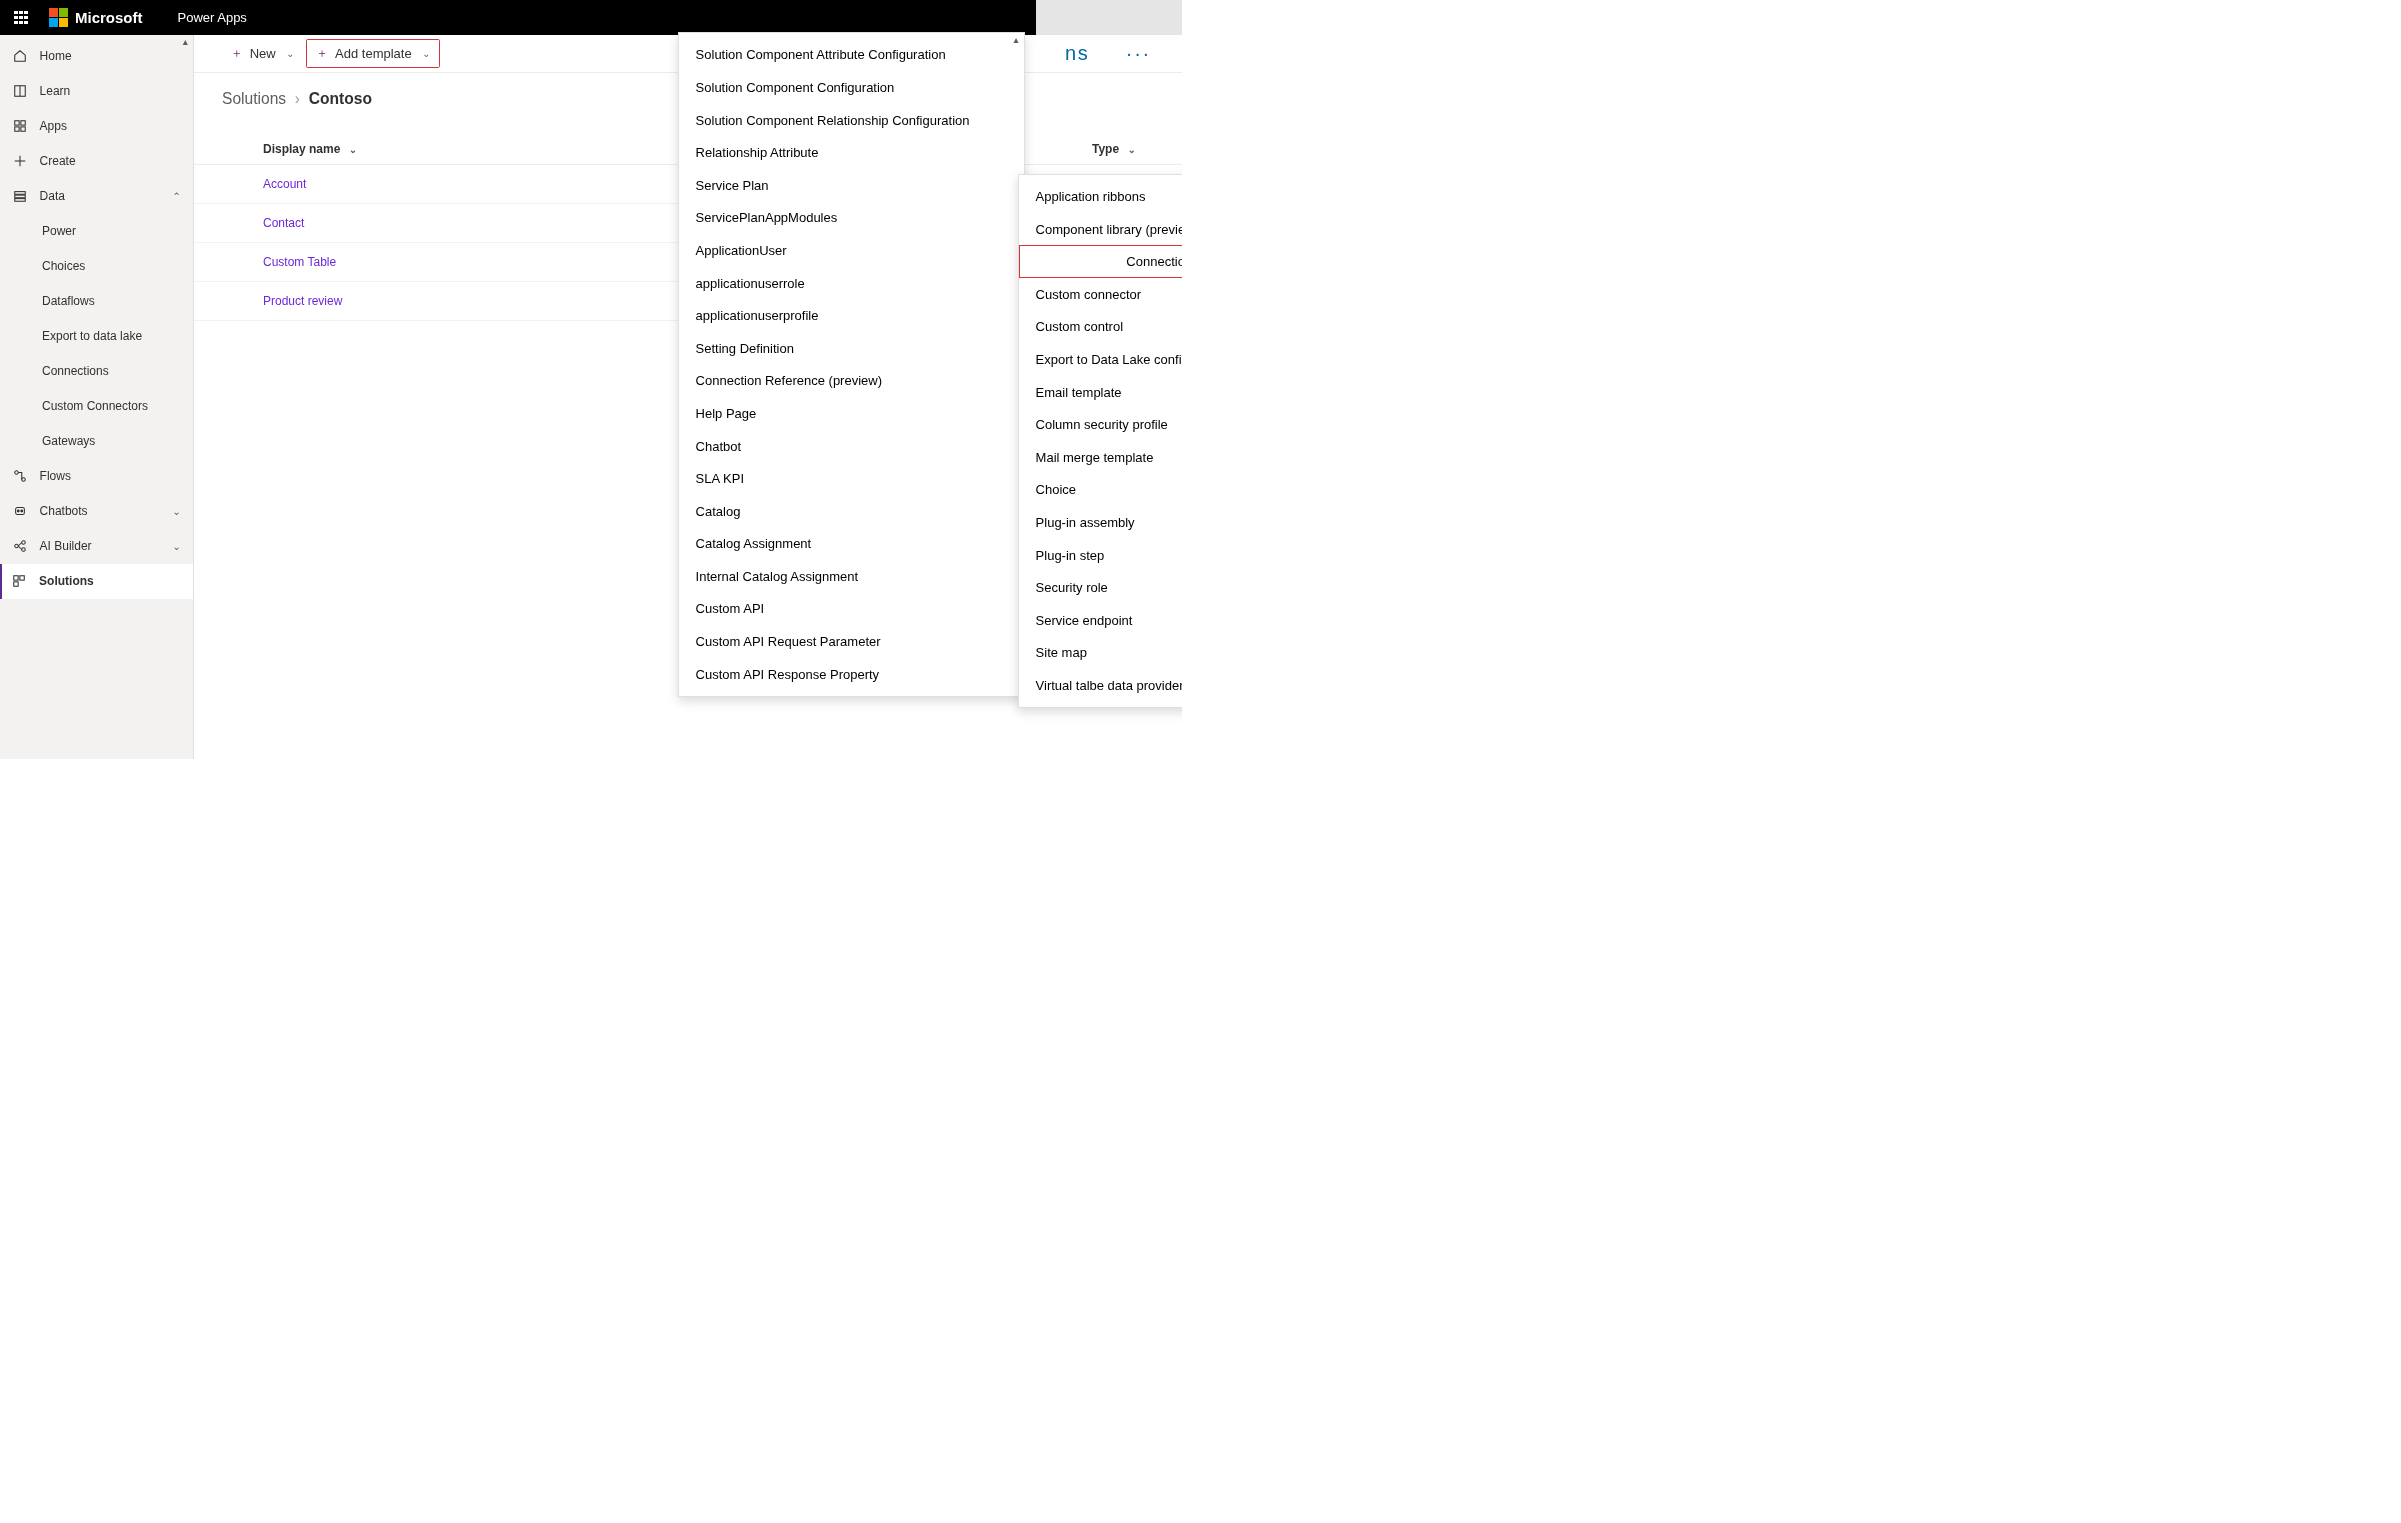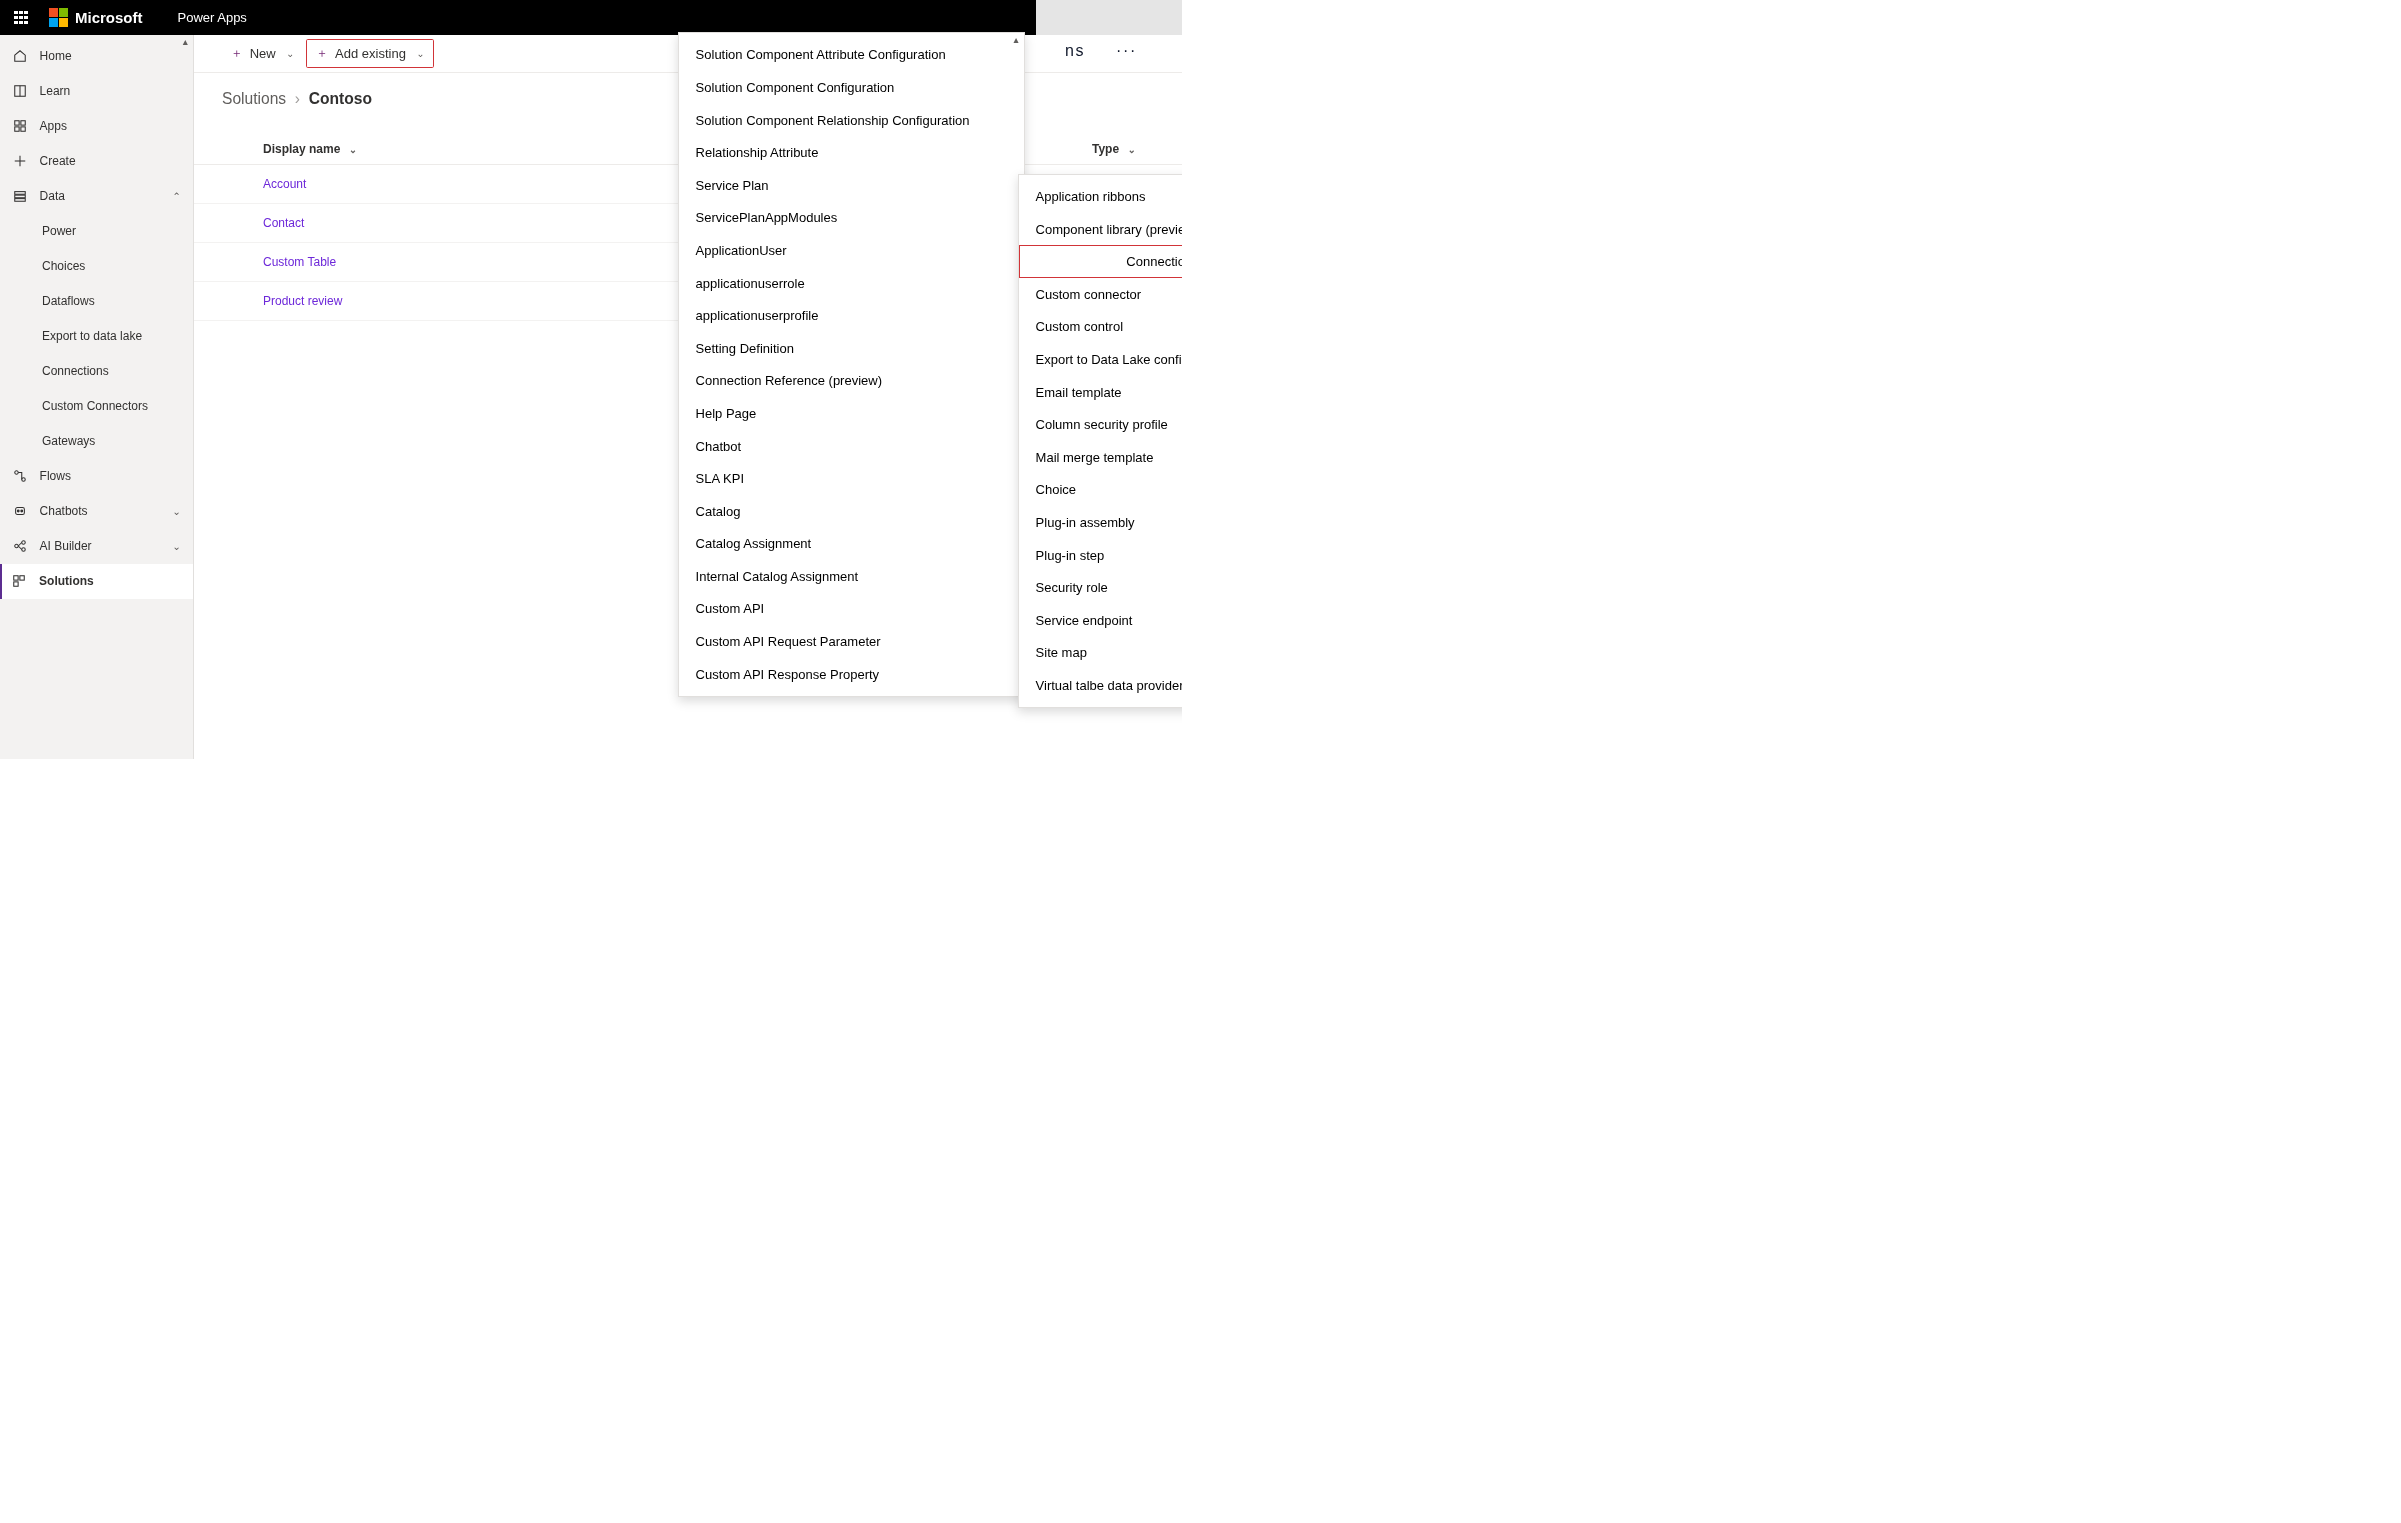--- a/index.html
+++ b/index.html
@@ -154,21 +154,21 @@
   }
   .menu2 {
     left: 824px;
     top: 139px;
     width: 217px;
   }
 
   .cmd-right {
     position:absolute;
     left: 871px; top: 7px;
-    font-size:16px; color:#0f172a;
+    font-size:20px; color:#0369a1;
     letter-spacing: 1.7px;
   }
   .cmd-grey-box {
     position:absolute;
     left: 842px;
     top: -35px;
     width: 160px;
     height: 35px;
     background:#e5e5e5;
     z-index:40;
@@ -326,21 +326,21 @@
     <div class="cmd-grey-box"></div>
 
     <div class="cmdbar">
       <div class="cmd-btn">
         <span class="plus">＋</span>
         <span>New</span>
         <span class="chev">⌄</span>
       </div>
       <div class="cmd-btn cmd-highlight">
         <span class="plus">＋</span>
-        <span>Add existing</span>
+        <span>Add template</span>
         <span class="chev">⌄</span>
       </div>
     </div>
 
     <div class="cmd-right">
       <span>ns</span>
       &nbsp;&nbsp;&nbsp;
       <span>···</span>
     </div>
 

